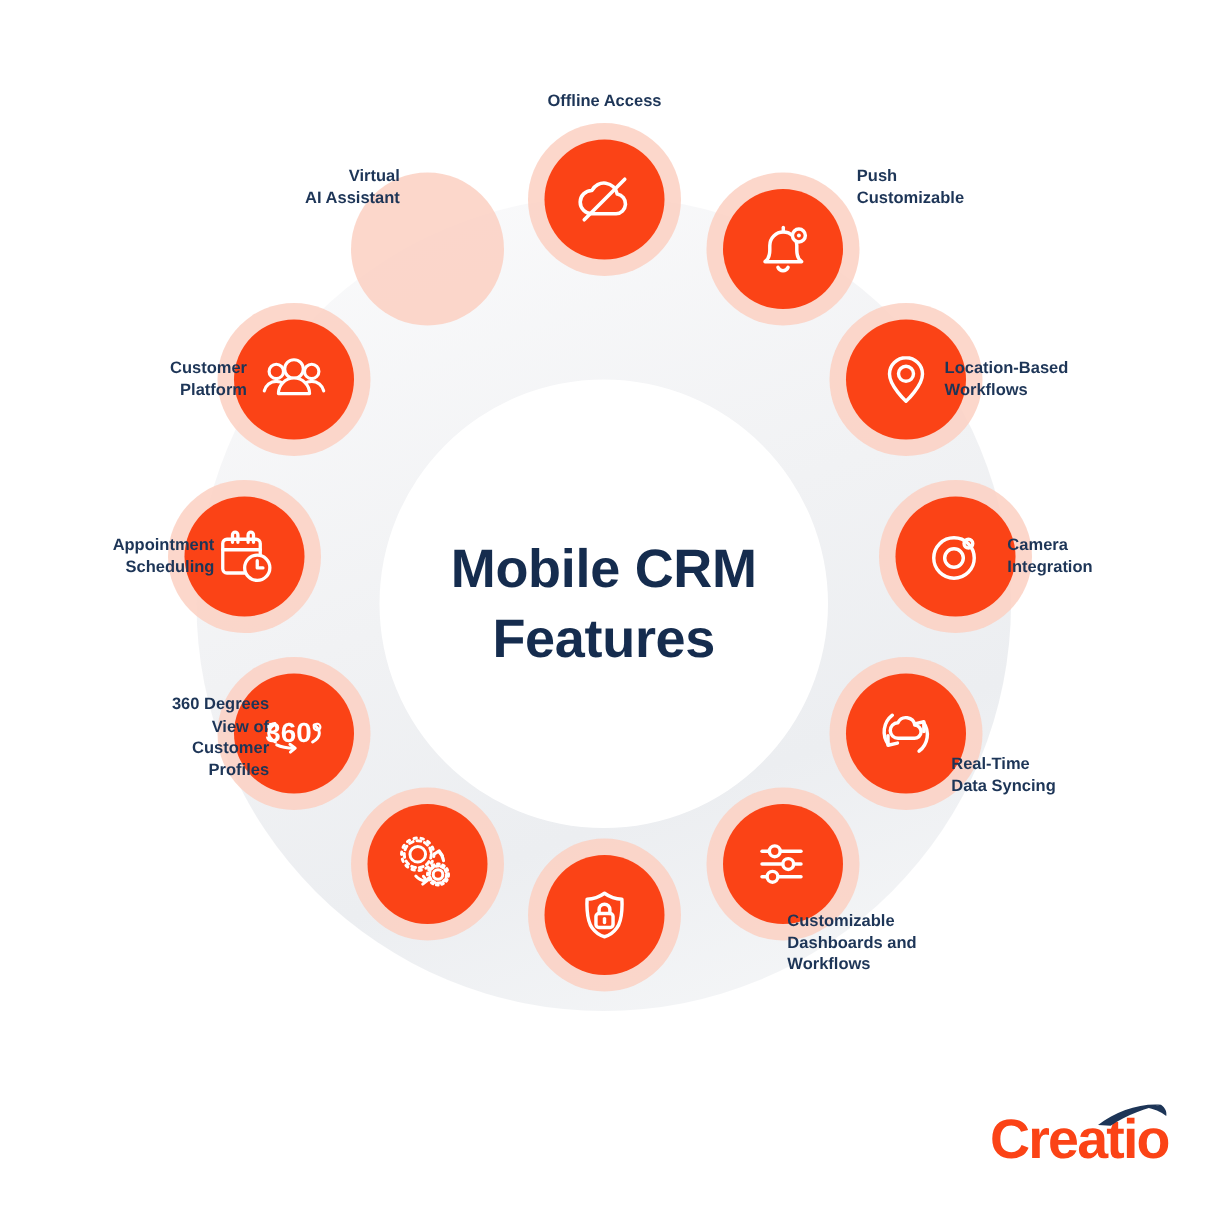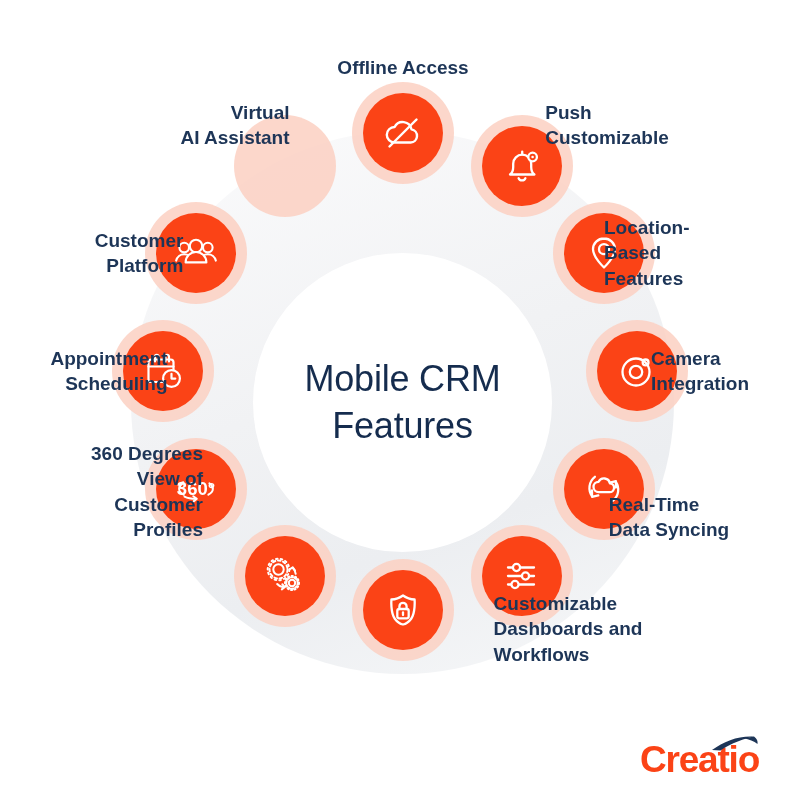--- a/index.html
+++ b/index.html
@@ -34,21 +34,21 @@
 
   
   .center-title{
     position:absolute;
     left:252px;top:252px;
     width:301px;height:301px;
     display:flex;align-items:center;justify-content:center;
     text-align:center;
     color:#152c4e;
     font-size:36px;
-    font-weight:normal;
+    font-weight:bold;
     line-height:1.28;
     letter-spacing:-0.2px;
     white-space:pre-line;
   }
 
   
   .node{
     position:absolute;
     width:102px;height:102px;
     transform:translate(-50%,-50%);
@@ -68,34 +68,34 @@
     border-radius:50%;
     background:#fb4316;
     display:flex;align-items:center;justify-content:center;
   }
   .disc svg{display:block;}
 
   
   .label{
     position:absolute;
     color:#1d3557;
-    font-size:19px;
+    font-size:11px;
     font-weight:bold;
     line-height:1.33;
     white-space:pre-line;
     transform:translate(-50%,-50%);
   }
   .lab-c{text-align:center;}
   .lab-l{text-align:right;}
   .lab-r{text-align:left;}
 
   
   .logo{
     position:absolute;
-    left:640px;top:739px;
+    left:660px;top:739px;
     width:128px;height:42px;
   }
   .logo-text{
     position:absolute;
     left:0;top:0;
     font-size:37px;
     font-weight:bold;
     color:#fb4316;
     letter-spacing:-1.2px;
     line-height:42px;
@@ -146,21 +146,21 @@
   <div class="node" style="left:604px;top:253px;">
     <div class="halo"></div>
     <div class="disc">
       <svg width="44" height="44" viewBox="0 0 44 44" fill="none" stroke="#fff" stroke-width="2.3" stroke-linecap="round" stroke-linejoin="round">
         <path d="M22 7.5c-6.1 0-11 4.8-11 10.8 0 8 11 18.2 11 18.2s11-10.2 11-18.2c0-6-4.9-10.8-11-10.8z"></path>
         <circle cx="22" cy="18.2" r="5"></circle>
       </svg>
     </div>
   </div>
   <div class="label lab-r" style="left:671px;top:253px;">Location-Based
-Features</div>
+Workflows</div>
 
   <div class="node" style="left:637px;top:371px;">
     <div class="halo"></div>
     <div class="disc">
       <svg width="44" height="44" viewBox="0 0 44 44" fill="none" stroke="#fff" stroke-width="2.3" stroke-linecap="round" stroke-linejoin="round">
         <circle cx="21" cy="23" r="13.5"></circle>
         <circle cx="21" cy="23" r="6.2"></circle>
         <circle cx="30.6" cy="13.4" r="2.9"></circle>
       </svg>
     </div>

